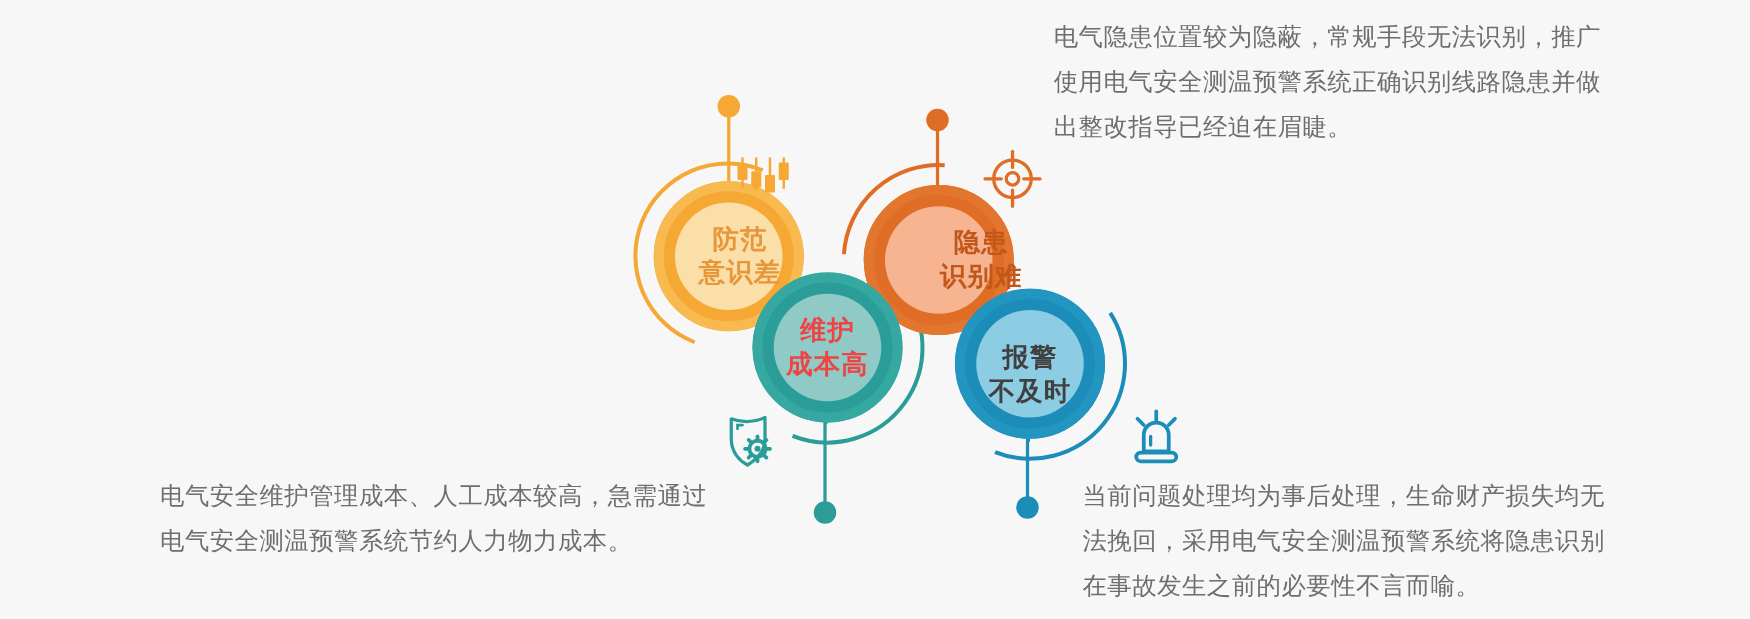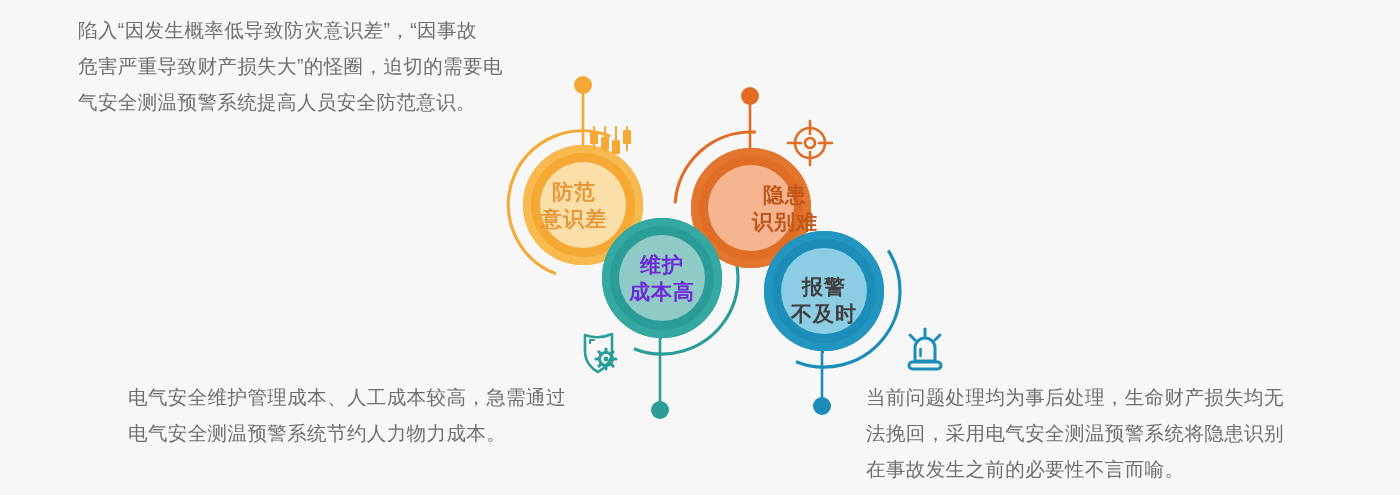--- a/index.html
+++ b/index.html
@@ -49,23 +49,23 @@
     letter-spacing: 1px;
     white-space: pre-line;
     pointer-events: none;
   }
 </style>
 </head>
 <body style="background: rgb(247, 247, 247);">
 
 <div id="stage">
 
-  <div class="para para-tl">陷入“因发生概率低导致防灾意识差”，“因事故
-危害严重导致财产损失大”的怪圈，迫切的需要电
-气安全测温预警系统提高人员安全防范意识。</div>
+  <div class="para para-tr">电气隐患位置较为隐蔽，常规手段无法识别，推广
+使用电气安全测温预警系统正确识别线路隐患并做
+出整改指导已经迫在眉睫。</div>
   <div class="para para-br">当前问题处理均为事后处理，生命财产损失均无
 法挽回，采用电气安全测温预警系统将隐患识别
 在事故发生之前的必要性不言而喻。</div>
   <div class="para para-bl">电气安全维护管理成本、人工成本较高，急需通过
 电气安全测温预警系统节约人力物力成本。</div>
 
   <svg id="art" viewBox="0 0 1400 495">
     <g id="connectors-layer">
         <path d="M 583 148 L 583 148 L 583 85" fill="none" stroke="#f5a833" stroke-width="2.6" stroke-linecap="butt" stroke-linejoin="miter"></path>
         <circle cx="583" cy="85" r="9" fill="#f5a833"></circle>
@@ -144,22 +144,22 @@
           <line x1="-4.5" y1="-2" x2="-4.5" y2="5" stroke="#1b8db8" stroke-width="2.6" stroke-linecap="round"></line>
           <rect x="-16" y="11" width="32" height="7" rx="3.5" fill="none" stroke="#1b8db8" stroke-width="3"></rect>
           <line x1="0" y1="-22" x2="0" y2="-15" stroke="#1b8db8" stroke-width="3" stroke-linecap="round"></line>
           <line x1="-15" y1="-16" x2="-10" y2="-11" stroke="#1b8db8" stroke-width="3" stroke-linecap="round"></line>
           <line x1="15" y1="-16" x2="10" y2="-11" stroke="#1b8db8" stroke-width="3" stroke-linecap="round"></line>
         </g>
       </g>
   </svg>
 
   <div id="labels-layer">
-      <div class="node-label" style="left: 574px; top: 205px; color: rgb(232, 150, 58);">防范
+      <div class="node-label" style="left: 592px; top: 205px; color: rgb(232, 150, 58);">防范
 意识差</div>
       <div class="node-label" style="left: 785px; top: 208px; color: rgb(194, 87, 28);">隐患
 识别难</div>
-      <div class="node-label" style="left: 662px; top: 278px; color: #6d28d9;">维护
+      <div class="node-label" style="left: 662px; top: 278px; color: #ef4444;">维护
 成本高</div>
       <div class="node-label" style="left: 824px; top: 300px; color: #404040;">报警
 不及时</div>
     </div>
 </div>
 
 </body></html>

